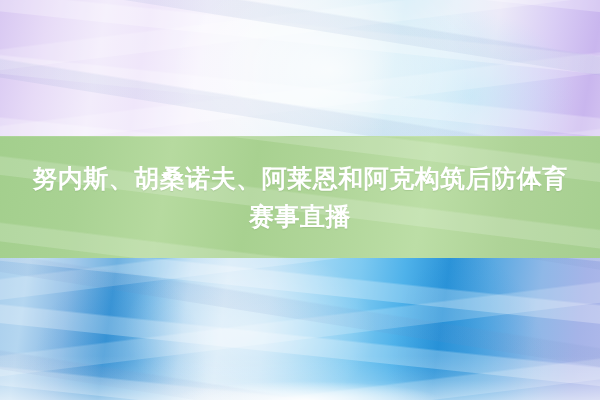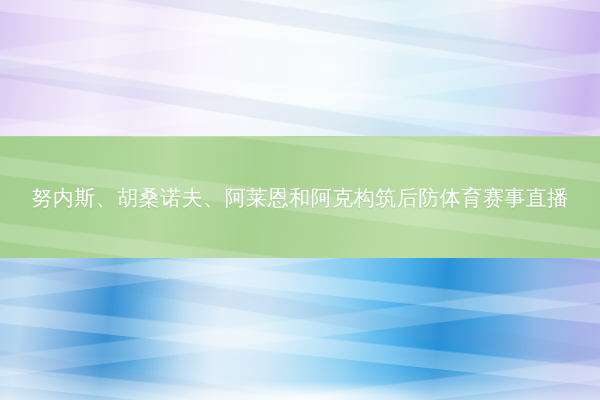--- a/index.html
+++ b/index.html
@@ -161,22 +161,22 @@
     border-top: 1px solid rgba(255,255,255,0.10);
   }
 
   #title-text {
     width: 580px;
     margin: 0;
     padding: 0 10px;
     box-sizing: border-box;
     text-align: center;
     color: #ffffff;
-    font-size: 21px;
-    font-weight: normal;
+    font-size: 25px;
+    font-weight: bold;
     line-height: 38px;
     letter-spacing: 0.5px;
     text-shadow: 0 1px 1px rgba(90,130,70,0.18);
     font-family: "DejaVu Sans", "Liberation Sans", sans-serif;
   }
 </style>
 </head>
 <body>
 
 <div id="banner">

